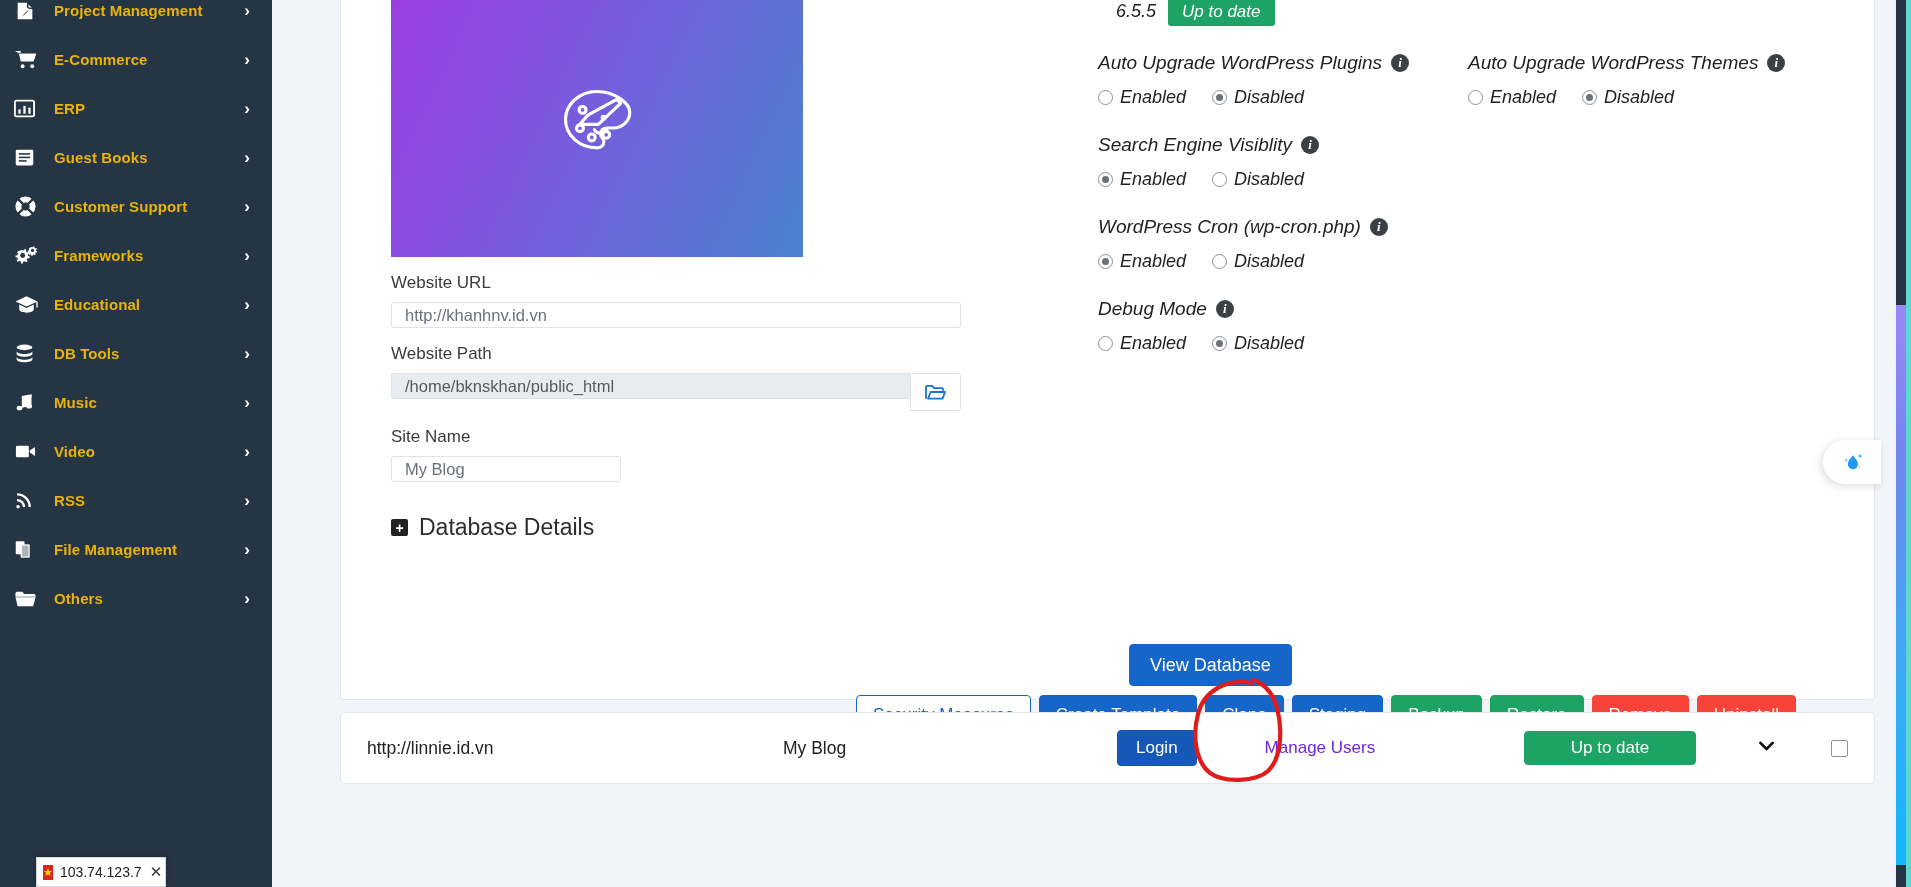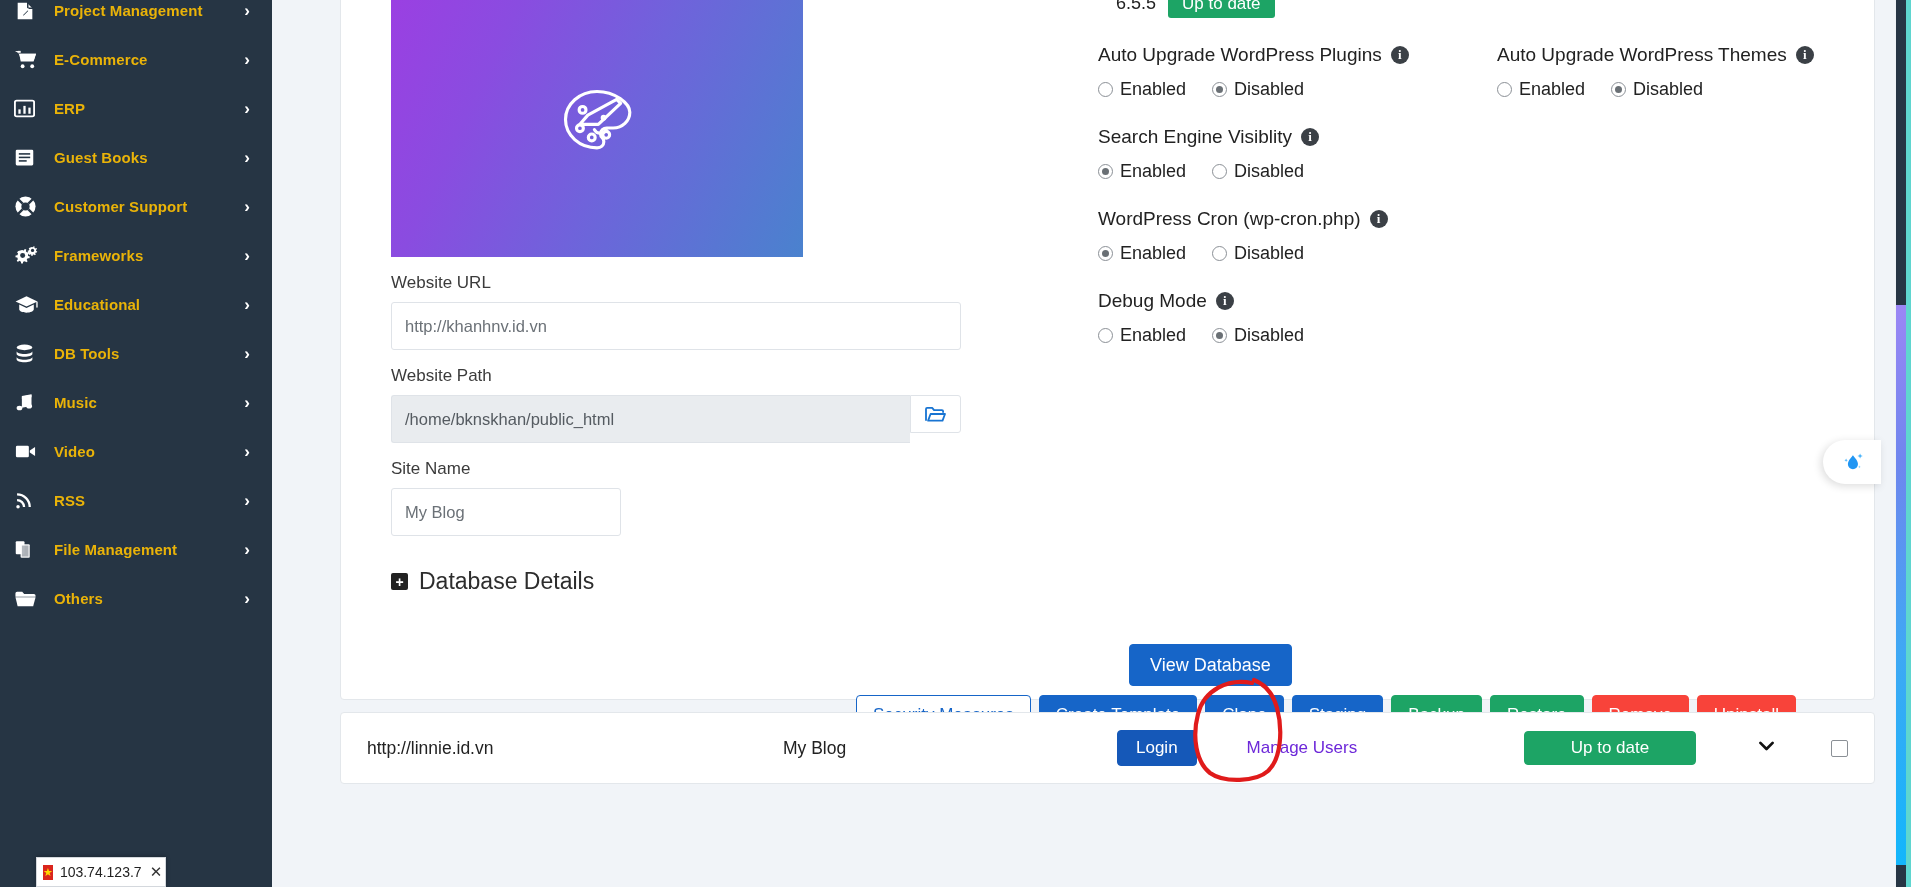--- a/index.html
+++ b/index.html
@@ -98,37 +98,37 @@
     border-radius: 4px;
     position: relative;
   }
   .card-main {
     margin-top: -12px;
     height: 712px;
     padding: 12px 26px 0 26px;
     display: flex;
   }
   .col-left { width: 705px; flex: 0 0 705px; padding-left: 24px; }
-  .col-right { flex: 1 1 auto; padding-left: 26px; padding-top: 0; }
+  .col-right { flex: 1 1 auto; padding-left: 26px; padding-top: 8px; font-style: italic; }
 
   .thumb {
     width: 412px; height: 268px;
     background: linear-gradient(115deg, #9b3fe2 0%, #8a4ce0 25%, #6f63db 55%, #4a82ce 100%);
     display: flex; align-items: center; justify-content: center;
     margin-top: -12px;
   }
   .thumb svg { width: 84px; height: 84px; }
 
   .field-label {
     font-size: 17px; color: #3b3b3b;
     margin: 16px 0 9px 0;
     font-weight: 400;
   }
   .txtinput {
-    height: 48px;
+    height: 26px;
     border: 1px solid #dfe3e8;
     border-radius: 3px;
     background: #ffffff;
     display: flex; align-items: center;
     padding: 0 13px;
     font-size: 16.5px;
     color: #6b7177;
     width: 570px;
   }
   .txtinput.readonly { background: #e9ecef; color: #555b61; }
@@ -197,21 +197,21 @@
   .ver-num { font-size: 18px; color: #222; }
   .badge-green {
     background: #1da465; color: #fff;
     font-size: 17px;
     padding: 6px 14px;
     border-radius: 3px;
     line-height: 1;
   }
   .set-grid { display: flex; }
   .set-col { width: 370px; flex: 0 0 370px; }
-  .set-col.narrow { width: 360px; flex: 0 0 360px; margin-left: 29px; }
+  .set-col.narrow { width: 360px; flex: 0 0 360px; }
   .set-title {
     display: flex; align-items: center; gap: 9px;
     font-size: 19px; color: #222;
     margin: 26px 0 0 0;
     white-space: nowrap;
   }
   .info-i {
     width: 18px; height: 18px; border-radius: 50%;
     background: #3b4046; color: #fff;
     font-size: 13px; font-weight: 700;
@@ -247,21 +247,21 @@
   
   .card-row {
     margin-top: 12px;
     height: 72px;
     display: flex; align-items: center;
     padding: 0 26px 0 26px;
     gap: 36px;
   }
   .cr-url { width: 380px; flex: 0 0 380px; font-size: 17.5px; color: #222; }
   .cr-name { width: 270px; flex: 0 0 270px; font-size: 17.5px; color: #222; text-align: left; }
-  .cr-login { margin-right: 14px; padding-left: 28px; }
+  .cr-login { margin-right: 32px; padding-left: 28px; }
   .cr-login .btn { height: 36px; font-size: 17px; padding: 0 18px; background:#1558b8; border-color:#1558b8;}
   .cr-manage { font-size: 17px; color: #6d28d9; cursor: pointer; margin-right: auto; }
   .cr-status .btn { width: 172px; height: 34px; font-size: 17px; }
   .cr-chev { margin: 0 18px 0 24px; font-size: 20px; color: #111; font-weight: 700; cursor: pointer; }
   .cr-check {
     width: 17px; height: 17px;
     border: 1px solid #8b9096; border-radius: 2px;
     background: #fff; cursor: pointer;
   }
 

